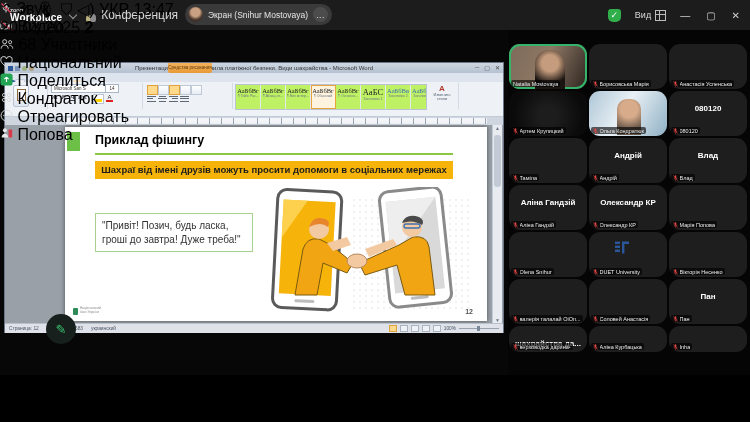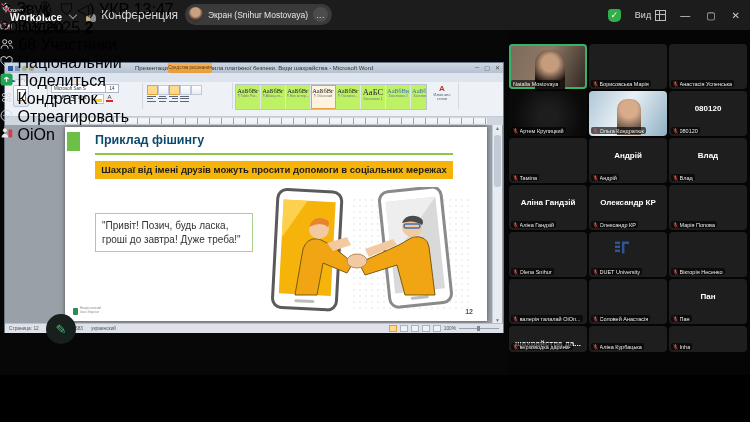--- a/index.html
+++ b/index.html
@@ -94,38 +94,38 @@
   #w-status{position:absolute;left:0;top:260px;width:100%;height:10px;background:#dfe3e9;border-top:1px solid #b8c0cc;
             display:flex;align-items:center;font-size:4.8px;color:#4c5462;gap:8px;padding:0 4px;box-sizing:border-box;}
   #w-status .right{margin-left:auto;display:flex;align-items:center;gap:3px;}
   .vbtn{width:6px;height:5px;border:1px solid #aab3c0;background:#eef1f5;display:inline-block;}
   .vbtn.on{background:#ffd98c;border-color:#dba23e;}
   .zslider{width:40px;height:1px;background:#98a2b0;position:relative;}
   .zslider i{position:absolute;left:18px;top:-2px;width:3px;height:5px;background:#7c8violet violet violet violet violet898;background:#7c8898;}
   
   #page{position:absolute;left:60px;top:64px;width:422px;height:194px;background:#fff;box-shadow:0 0 4px rgba(0,0,0,.5);}
   .green-sq{position:absolute;left:2px;top:5px;width:13px;height:19px;background:#6cbf47;}
-  .s-title{position:absolute;left:30px;top:6px;font-size:12.5px;font-weight:700;color:#0c4a6e;}
+  .s-title{position:absolute;left:30px;top:6px;font-size:12.5px;font-weight:700;color:#000000;}
   .s-rule{position:absolute;left:30px;top:26px;width:358px;height:2px;background:#8dc63f;}
   .s-yellow{position:absolute;left:30px;top:34px;width:358px;background:#f6b40a;color:#1d1d1d;
             font-size:9.5px;font-weight:700;text-align:center;padding:3px 6px;box-sizing:border-box;line-height:1.3;}
   .s-quote{position:absolute;left:30px;top:86px;width:158px;border:1.5px solid #a9d18e;background:#fff;
            color:#333;font-size:10px;padding:5px 6px;line-height:1.35;box-sizing:border-box;}
   .s-illu{position:absolute;left:192px;top:60px;}
   .s-page-num{position:absolute;right:14px;bottom:6px;font-size:7px;font-weight:700;color:#555;}
   .s-logo{position:absolute;left:8px;bottom:6px;display:flex;gap:2px;align-items:center;}
   .s-logo .mark{width:5px;height:7px;background:#2e8b57;border-radius:1px;}
   .s-logo .lt{font-size:3.2px;color:#8a8a8a;line-height:1.2;}
   .annot{position:absolute;left:46px;top:314px;width:30px;height:30px;border-radius:50%;background:#17201c;
          display:flex;align-items:center;justify-content:center;color:#39c06e;font-size:13px;z-index:5;}
   
   #panel{left:508px;top:30px;width:242px;height:345px;background:#050505;}
   #tiles{position:absolute;left:1px;top:14px;width:239px;display:grid;
          grid-template-columns:78px 78px 78px;grid-template-rows:repeat(6,45px) 26px;gap:2px;}
-  .tile{position:relative;background:#1e1e1e;border-radius:4px;overflow:hidden;}
+  .tile{position:relative;background:#1e1e1e;border-radius:11px;overflow:hidden;}
   .tile.speaking{box-shadow:inset 0 0 0 2px #35b36a;}
   .tile .big{display:none;}
   .tile.t-name .big{display:block;text-align:center;color:#fff;font-weight:700;font-size:8px;margin-top:13px;
                     white-space:nowrap;overflow:hidden;}
   .tile .label{position:absolute;left:2px;bottom:2px;background:rgba(0,0,0,.62);border-radius:2px;
                display:flex;align-items:center;gap:1.5px;padding:.5px 2px;max-width:72px;}
   .tile .label span{color:#ececec;font-size:5.5px;white-space:nowrap;overflow:hidden;}
   .tile .mic{flex:0 0 auto;}
   .tile .avatar{display:none;}
   .tile.t-avatar .avatar{display:block;position:absolute;left:50%;top:50%;transform:translate(-50%,-55%);
@@ -785,21 +785,21 @@
     </div>
   </div>
 
   <div id="tb-right">
     <div class="tb-item">
       <span class="ic"><svg width="13" height="13" viewBox="0 0 16 16">
         <circle cx="6" cy="4" r="2.4" fill="#e9e9e9"></circle>
         <path d="M2 13c0-3 1.8-4.6 4-4.6s4 1.6 4 4.6" fill="#e9e9e9"></path>
         <rect x="10.5" y="3" width="4.5" height="10" rx="1" fill="#d73a49"></rect>
           </svg></span>
-      <span class="lbl">ОіOn</span>
+      <span class="lbl">Попова</span>
     </div>
   </div>
 </div>
 
 <div class="abs" id="taskbar">
   <div class="tk-ic"><span class="win-logo"><i></i><i></i><i></i><i></i></span></div>
   <div class="tk-ic"><span class="opera"></span></div>
   <div class="tk-ic"><span class="edge"></span></div>
   <div class="tk-ic"><span class="player"><i></i></span></div>
   <div class="tk-ic active"><span class="zoom-ic"><i></i></span></div>

